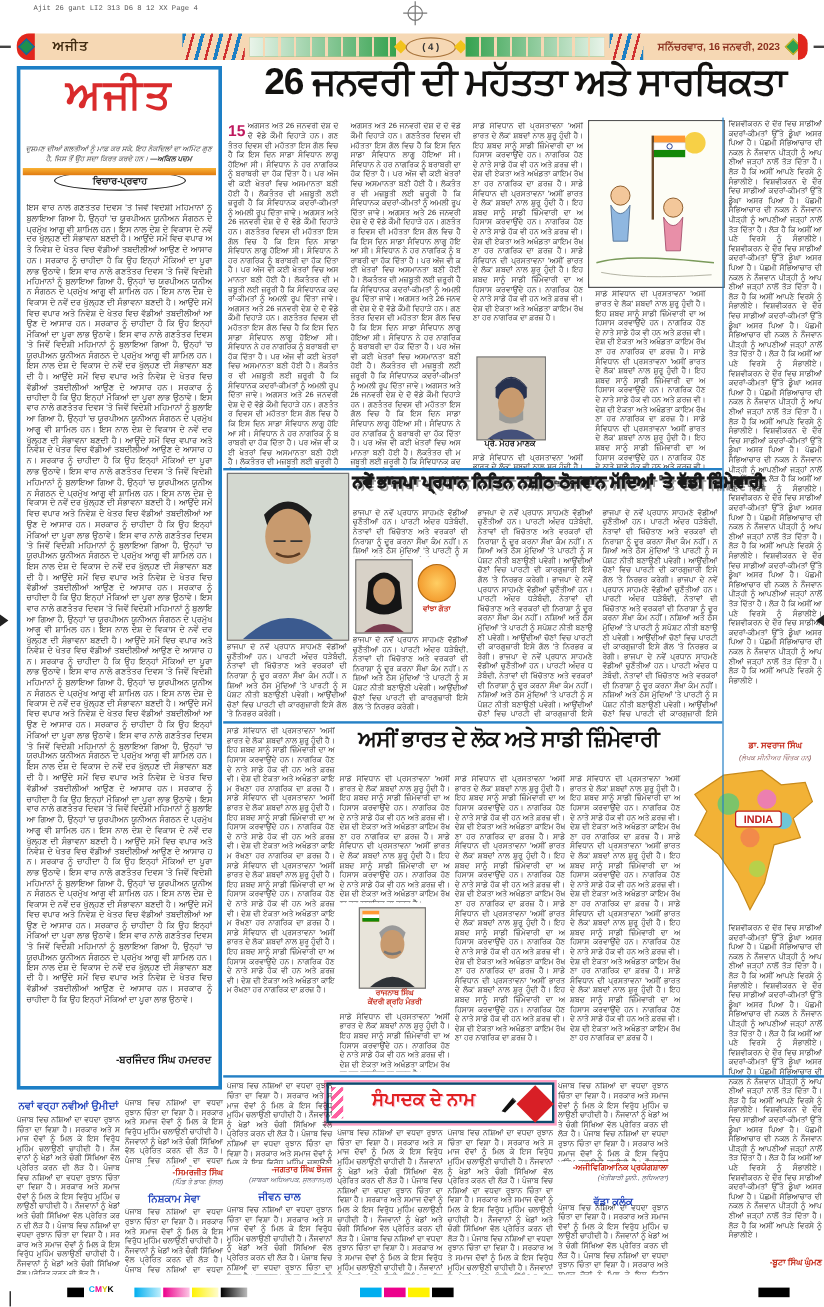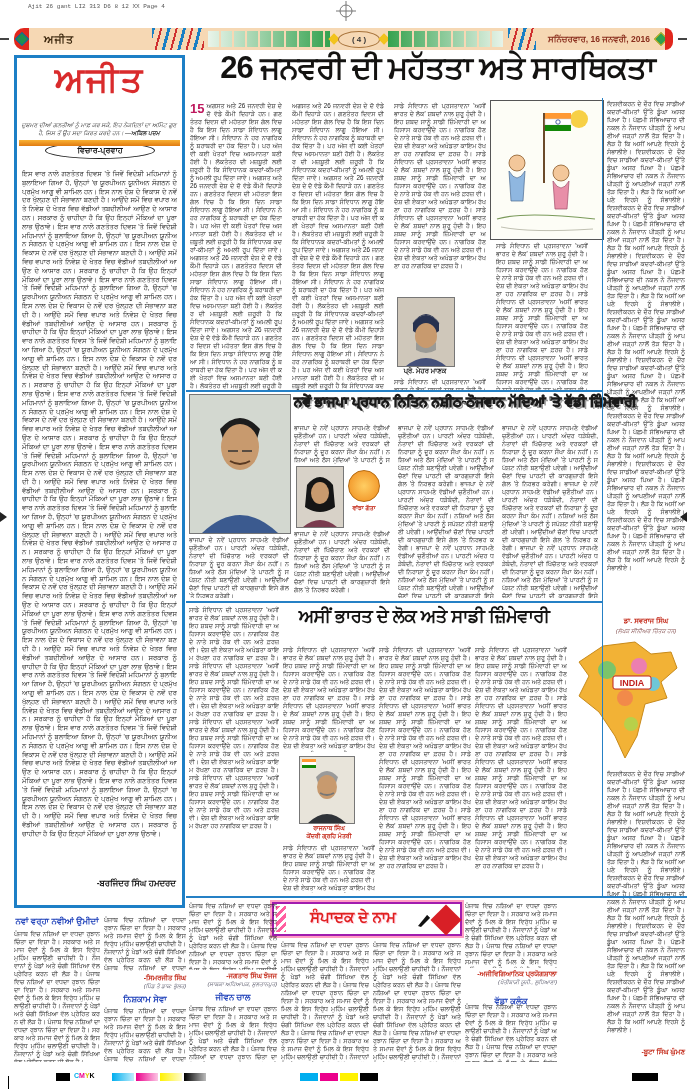--- a/index.html
+++ b/index.html
@@ -56,21 +56,21 @@
   .illus{position:absolute;border:1px solid #555;background:#fdfdf8;}
   
   .rby{position:absolute;text-align:center;color:#c22211;font-weight:bold;font-size:7px;}
   .rnote{position:absolute;text-align:center;color:#885555;font-style:italic;font-size:5.8px;}
   .rend{position:absolute;text-align:right;color:#c22211;font-weight:bold;font-size:7px;}
   
   .lhead{position:absolute;text-align:center;color:#2244bb;font-weight:bold;font-size:8.5px;}
   .lby{position:absolute;text-align:right;color:#c22211;font-weight:bold;font-size:6.8px;}
   .lnote{position:absolute;text-align:right;color:#556;font-style:italic;font-size:5.6px;}
   .banner{position:absolute;left:272px;top:902px;width:190px;height:34px;background:#fff;
-     border:2px solid #a21caf;box-sizing:border-box;box-shadow:0 0 0 2px #ff9ec4;}
+     border:2px solid #0c4a6e;box-sizing:border-box;box-shadow:0 0 0 2px #ff9ec4;}
   .bannertxt{position:absolute;left:14px;top:4px;width:130px;text-align:center;font-size:15px;font-weight:900;
      color:#e02020;text-shadow:1px 1px 0 #ffc9dd;white-space:nowrap;}
   .banner .zig{position:absolute;left:2px;top:2px;width:10px;height:26px;
      background:repeating-linear-gradient(135deg,#ff5fa0 0 3px,#fff 3px 6px);}
   .banner .reddia{position:absolute;right:3px;top:5px;width:22px;height:22px;background:#d81f26;transform:rotate(45deg);}
   .banner .pen{position:absolute;right:28px;top:8px;font-size:12px;color:#111;}
   .cmykbar{position:absolute;top:1073px;height:8px;}
   .edgearrow{position:absolute;width:0;height:0;border-style:solid;}
 </style>
 </head>
@@ -92,21 +92,21 @@
       <span class="diamond" style="background:#1f8f4e;border:1px solid #1a5fa0;margin:6px 0 0 3px;"></span>
     </div>
     <div class="papername">ਅਜੀਤ</div>
     <div class="stripes" style="left:138px;width:52px;"></div>
     <div class="gstrip glfade" style="left:194px;width:122px;"></div>
     <span class="ytri" style="left:316px;"></span>
     <div class="pgoval" style="left:324px;">( 4 )</div>
     <span class="ytri" style="left:366px;"></span>
     <div class="gstrip grfade" style="left:374px;width:116px;"></div>
     <div class="stripes" style="left:494px;width:28px;"></div>
-    <div class="datetxt" style="left:528px;width:108px;text-align:right;">ਸਨਿੱਚਰਵਾਰ, 16 ਜਨਵਰੀ, 2016</div>
+    <div class="datetxt" style="left:528px;width:108px;text-align:right;">ਸਨਿੱਚਰਵਾਰ, 16 ਜਨਵਰੀ, 2023</div>
     <span class="diamond" style="background:#2fa04f;border:1px solid #d8b020;position:absolute;left:642px;top:6px;"></span>
     <div style="position:absolute;right:0;top:0;width:8px;height:22px;background:#e1261d;border-radius:0 10px 10px 0;"></div>
   </div>
 
   <div class="edbox">
     <div class="ajitlogo">ਅਜੀਤ</div>
     <div class="taglineoval">ਵਿਚਾਰ-ਪ੍ਰਵਾਹ</div>
     <div class="quote">
       <span>ਦੁਸ਼ਮਣ ਦੀਆਂ ਗਲਤੀਆਂ ਨੂੰ ਮਾਫ਼ ਕਰ ਸਕੇ, ਇਹ ਨੇਕਦਿਲਾਂ ਦਾ ਅਮਿੱਟ ਗੁਣ ਹੈ, ਜਿਸ ਤੋਂ ਉਹ ਸਦਾ ਕਿਰਤ ਕਰਦੇ ਹਨ।</span>
       <span style="font-weight:bold;">—ਅਕਿਲ ਪਦਮ</span>

